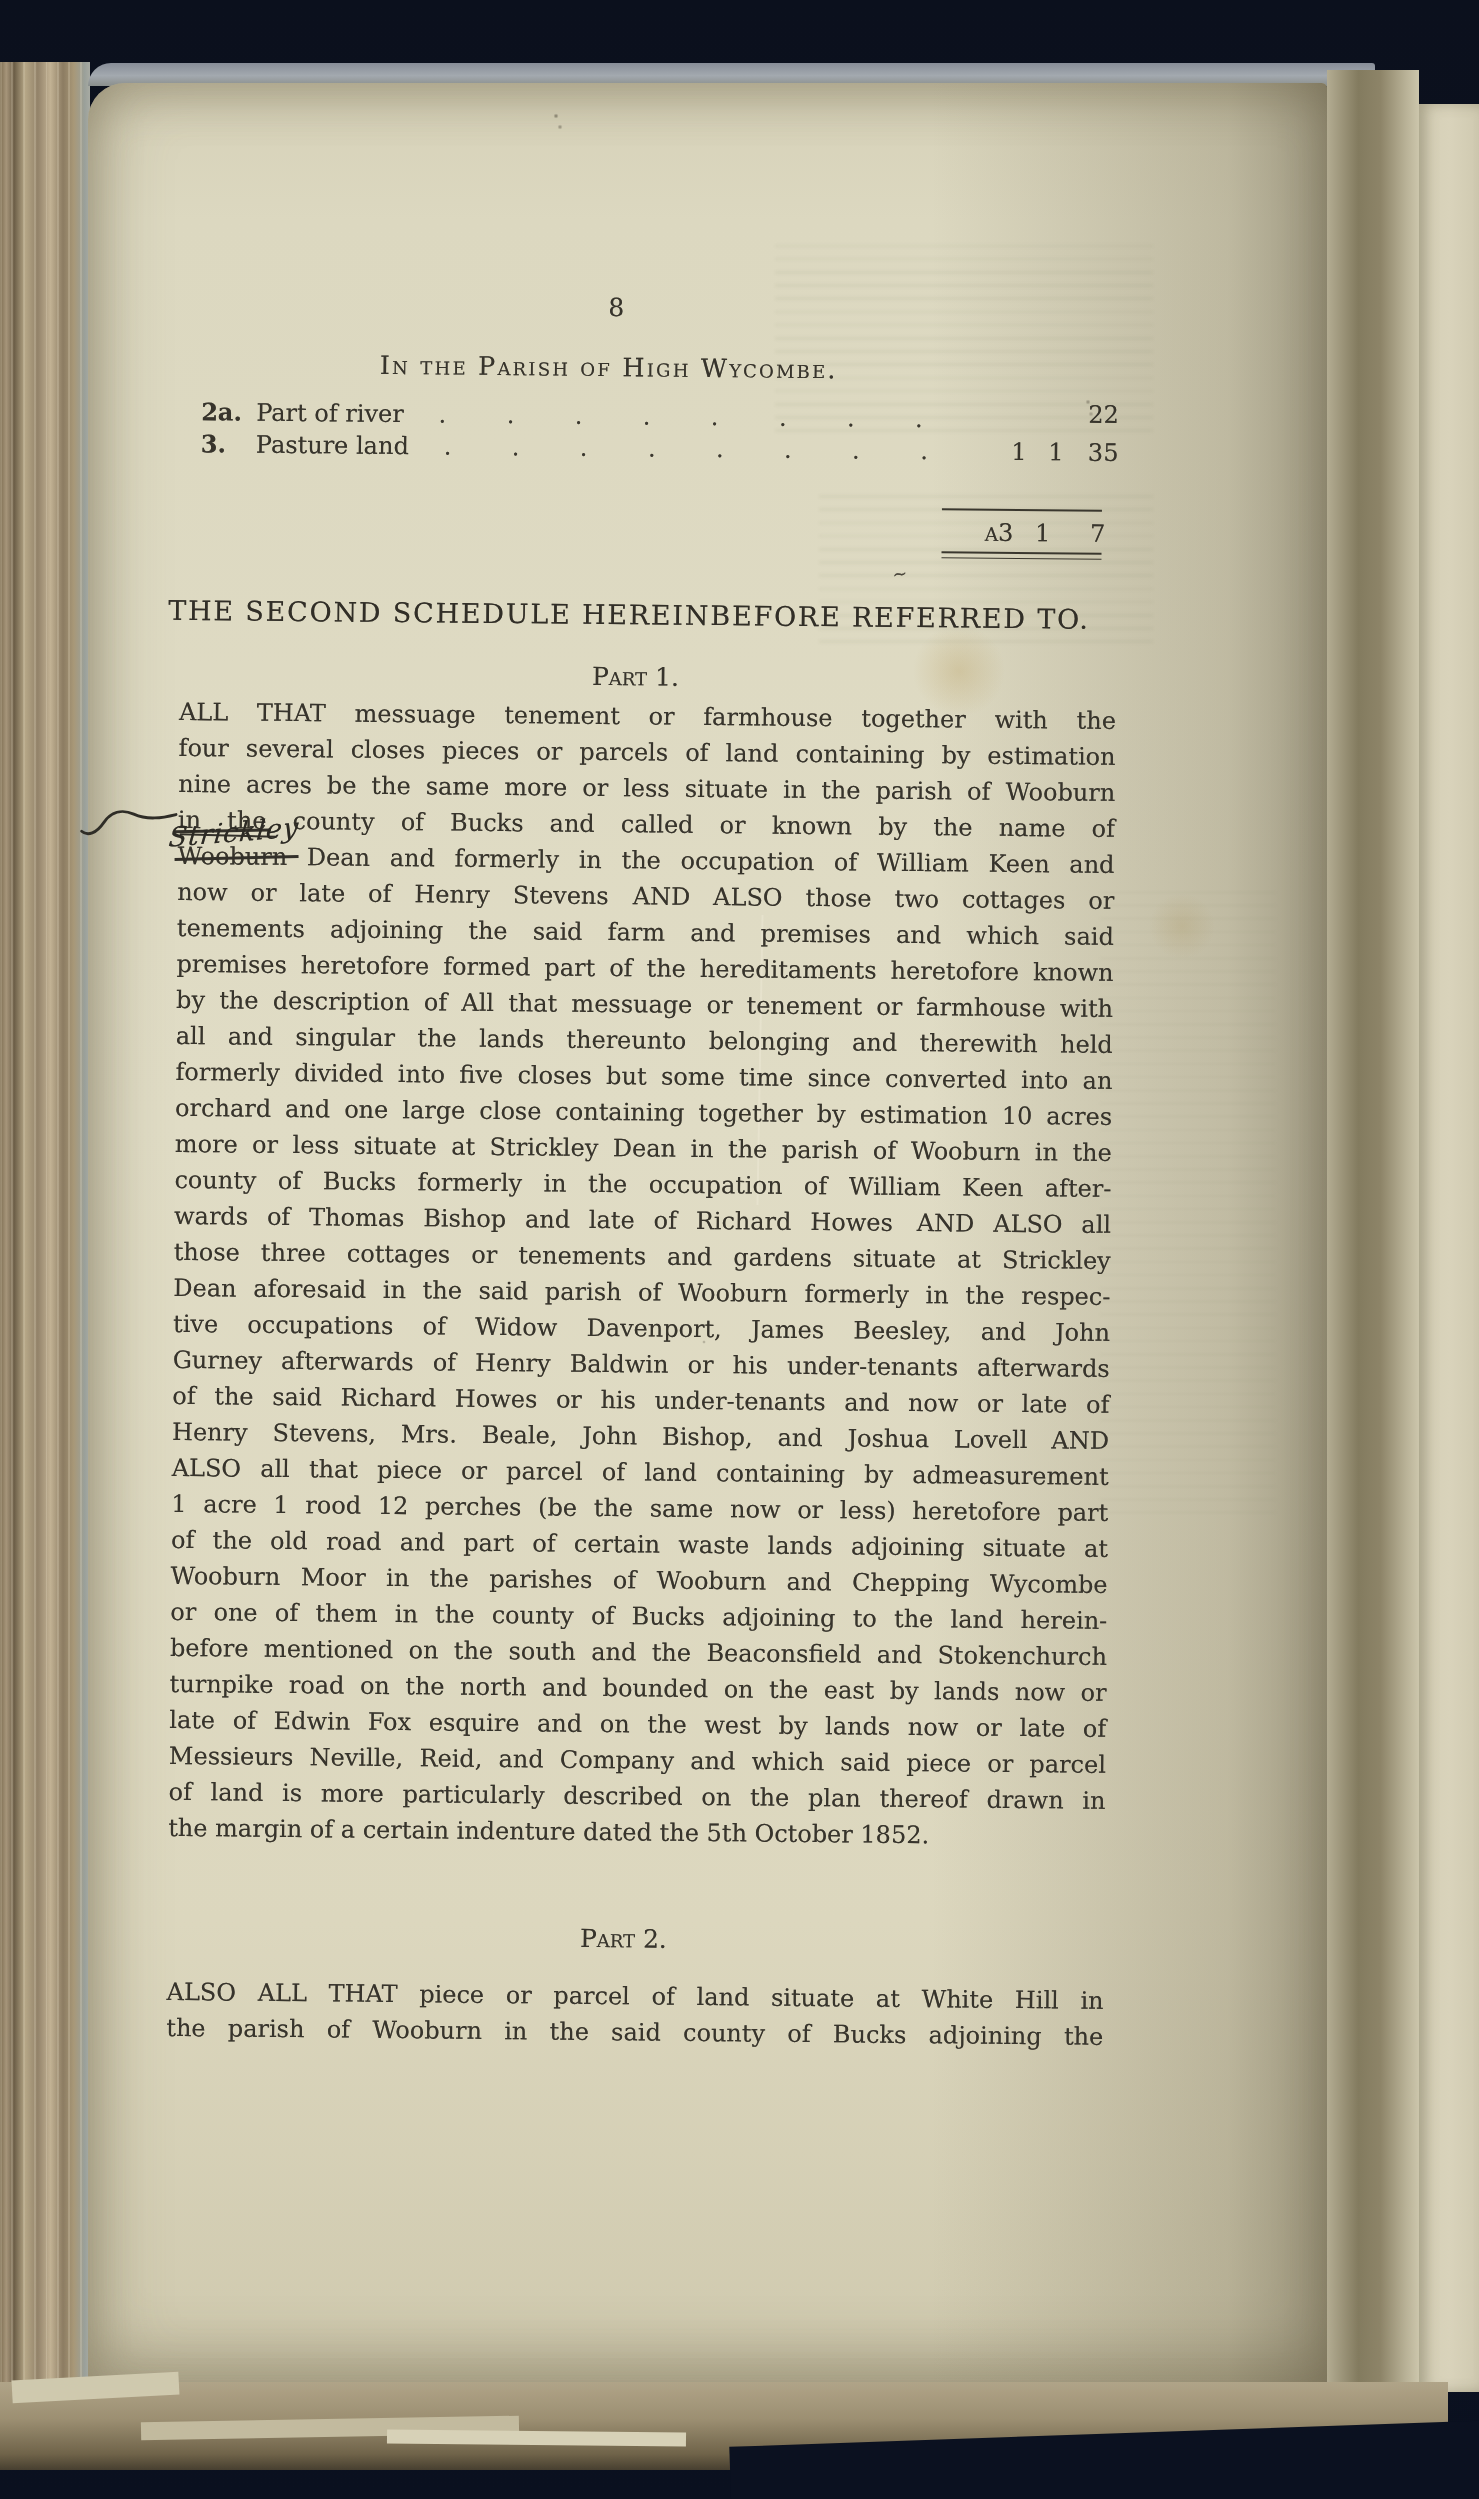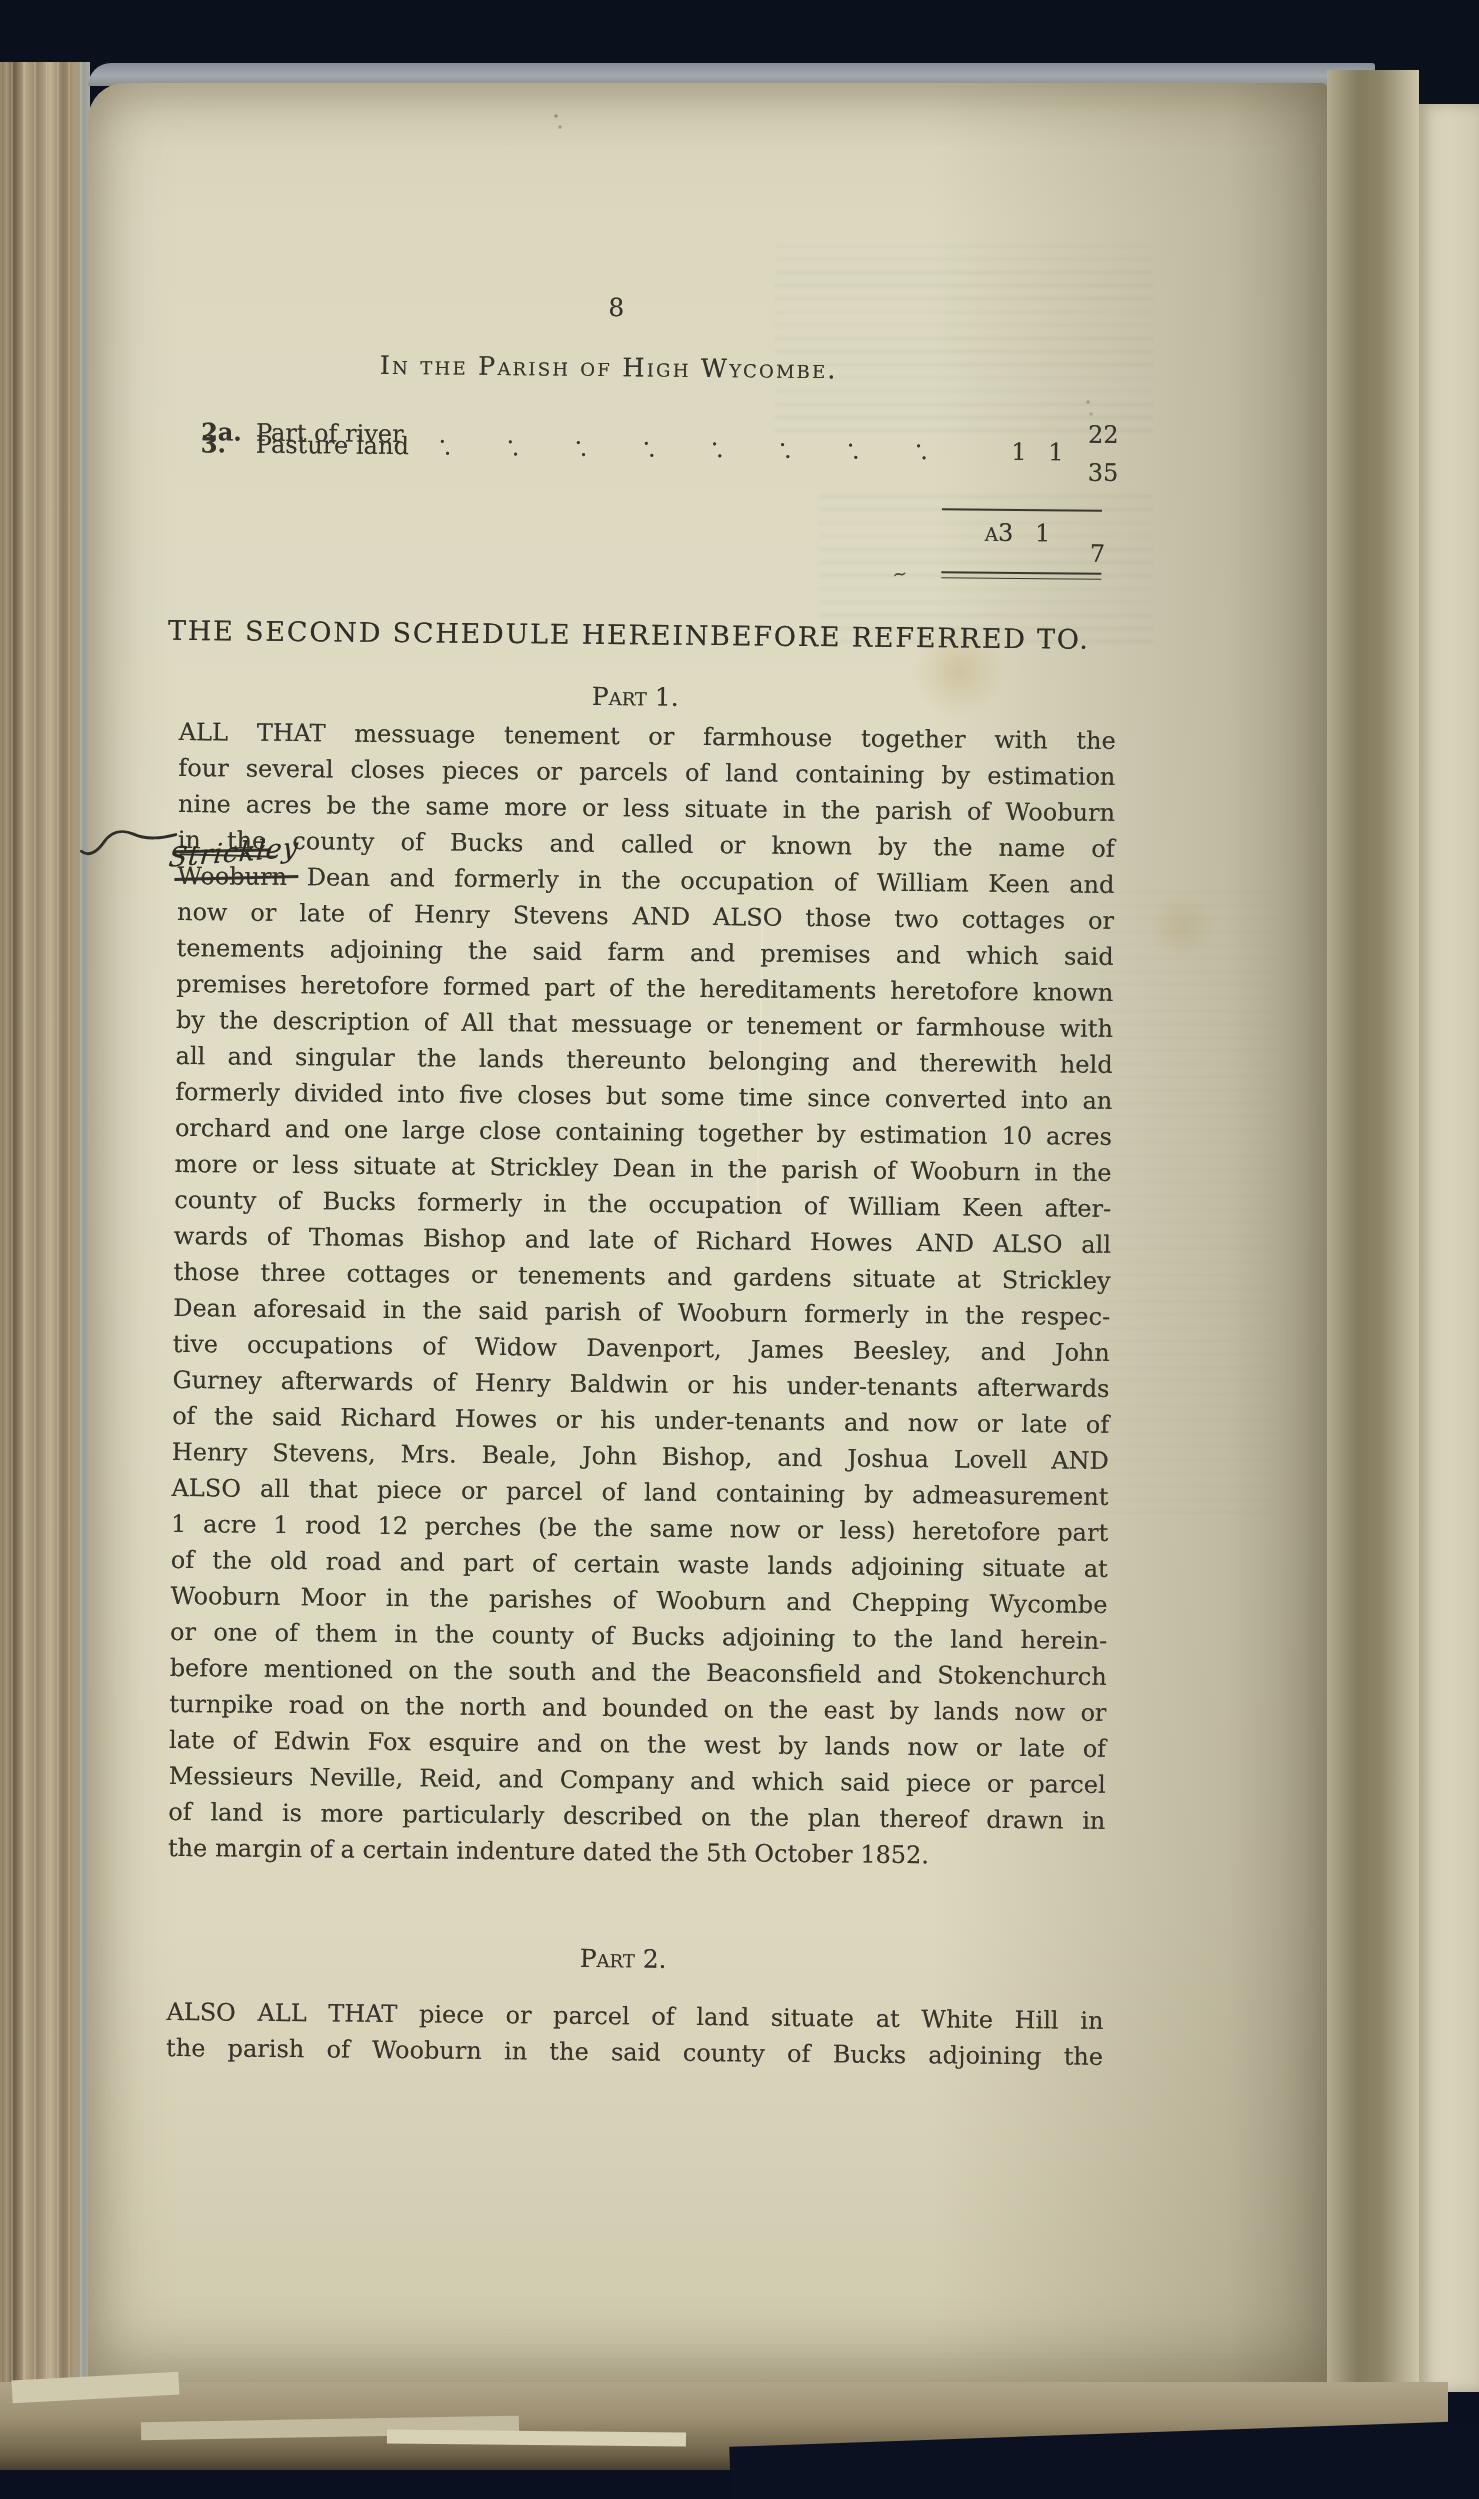--- a/index.html
+++ b/index.html
@@ -64,21 +64,21 @@
   .pgnum{margin-top:206px;text-align:center;position:relative;left:-35px;font-size:25px;}
   .parish{margin-top:30px;text-align:center;font-variant-caps:small-caps;
     letter-spacing:2.2px;font-size:25.5px;position:relative;left:-42px;}
   .sched{margin-top:14px;}
   .sched-row{display:flex;align-items:baseline;height:37px;padding-left:19.4px;}
   .s-no{width:55px;font-weight:bold;}
   .leader{flex:1;overflow:hidden;white-space:nowrap;letter-spacing:26.4px;padding-left:35px;color:#3b382f;}
   .nums{display:flex;justify-content:flex-end;}
   .col-a{width:62px;text-align:right;}
   .col-r{width:37px;text-align:right;}
-  .col-p{width:55px;text-align:right;margin-top:20px;}
+  .col-p{width:55px;text-align:right;}
   .total-wrap{margin-top:35px;margin-left:auto;width:173px;margin-right:12.3px;position:relative;}
   .rule{border-top:2.6px solid #3a372e;width:160px;margin-left:8.8px;}
   .total-row{display:flex;justify-content:flex-end;margin-top:8px;}
   .cap-a{font-size:18.5px;}
   .dbl-rule{margin-top:5.3px;width:160px;margin-left:8.8px;border-top:2.6px solid #3a372e;
     border-bottom:1.8px solid #3a372e;height:3.5px;}
   .squig{position:absolute;left:-40px;top:56px;color:#4a463c;font-size:17.6px;transform:rotate(-8deg);}
   .sched-heading{margin-top:44px;text-align:center;font-size:27px;letter-spacing:1.8px;
     white-space:nowrap;position:relative;left:-19.4px;color:#312e27;}
   .part-heading{margin-top:32px;text-align:center;font-variant-caps:small-caps;

